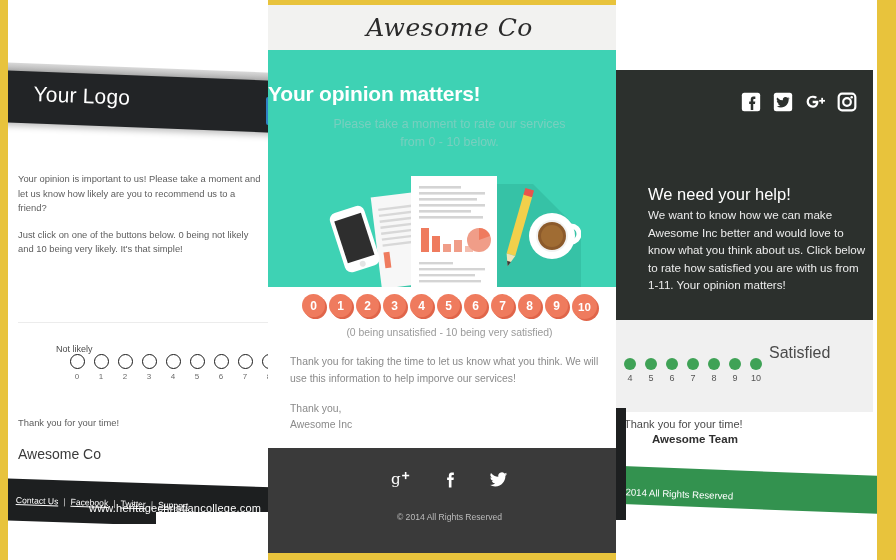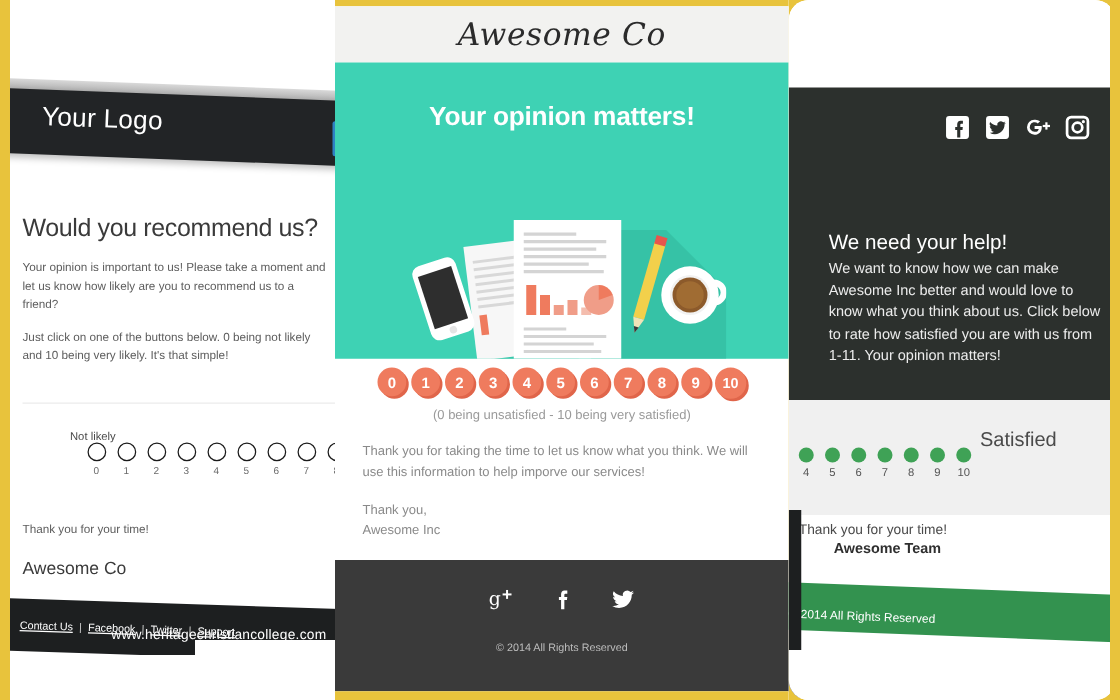--- a/index.html
+++ b/index.html
@@ -88,21 +88,21 @@
     display:flex;align-items:center;justify-content:center;
   }
   .c-logo{
     font-family:"DejaVu Serif", serif;font-style:italic;font-size:25px;color:#2b2b2b;
     letter-spacing:.5px;
   }
   .c-hero{
     position:absolute;left:0;top:50px;width:363px;height:237px;background:#3ed2b4;
   }
   .c-hero-h1{
-    margin:0;padding-top:32px;text-align:center;color:#ffffff;font-size:21px;
+    margin:0;padding-top:32px;color:#ffffff;font-size:21px;
     font-weight:bold;letter-spacing:-.2px;
   }
   .c-hero-p{
     margin:10px auto 0 auto;text-align:center;color:#78cfbf;font-size:12.4px;
     line-height:1.45;width:290px;
   }
   .illus{position:absolute;left:55px;top:120px;width:258px;height:117px;}
   .c-rating{position:absolute;left:0;top:294px;width:363px;}
   .pill-row{display:flex;justify-content:center;gap:4px;}
   .pill{
@@ -126,22 +126,22 @@
   }
   .c-social .si{color:#fff;font-size:19px;line-height:1;}
   .c-copy{text-align:center;color:#bdbdbd;font-size:8.6px;margin-top:20px;}
   .c-links{text-align:center;font-size:8.6px;margin-top:5px;}
   .c-links a{color:#4fb3a0;text-decoration:none;}
   .c-links .sep{color:#8a8a8a;padding:0 3px;}
   .c-bottombar{position:absolute;left:0;top:553px;width:363px;height:7px;background:#e8c33c;}
 
   
   .right-panel{
-    position:absolute;left:631px;top:0;width:261px;height:560px;
-    background:#ffffff;overflow:hidden;border-radius:16px;
+    position:absolute;left:616px;top:0;width:261px;height:560px;
+    background:#ffffff;overflow:hidden;
   }
   .r-white-top{position:absolute;left:0;top:0;width:257px;height:70px;background:#fff;}
   .r-dark{position:absolute;left:0;top:70px;width:257px;height:250px;background:#2c302d;}
   .r-social{position:absolute;right:20px;top:92px;display:flex;gap:12px;}
   .r-social .si{color:#fff;font-size:20px;line-height:1;}
   .r-h1{
     position:absolute;left:32px;top:185px;color:#ffffff;font-size:16.5px;
     margin:0;font-weight:normal;
   }
   .r-p{
@@ -177,21 +177,20 @@
 <div class="stage">
 
   <div class="left-panel">
     <div class="left-white-top"></div>
     <div class="logo-band-shade"></div>
     <div class="logo-band"></div>
     <div class="logo-text">Your Logo</div>
     <div class="blue-chip"></div>
 
     <div class="left-body">
-      <h1 class="left-h1">Would you recommend us?</h1>
       <p class="left-p">Your opinion is important to us! Please take a moment and let us know how likely are you to recommend us to a friend?</p>
       <p class="left-p">Just click on one of the buttons below. 0 being not likely and 10 being very likely. It's that simple!</p>
     </div>
 
     <div class="left-rule"></div>
     <div class="notlikely">Not likely</div>
     <div class="circ-row" id="left-circles">
         <div class="circ-item" style="left: 0px;">
           <div class="circ-o"></div>
           <span class="circ-n">0</span>
@@ -241,20 +240,24 @@
   </div>
 
   <div class="center-panel">
     <div class="c-topbar"></div>
     <div class="c-header">
       <div class="c-logo">Awesome Co</div>
     </div>
 
     <div class="c-hero">
       <h1 class="c-hero-h1">Your opinion matters!</h1>
+      <p class="c-hero-p">
+        <span>Please take a moment to rate our services</span><br>
+        <span>from 0 - 10 below.</span>
+      </p>
       <svg class="illus" viewBox="0 0 258 117">
 
         <path d="M95 14 L210 14 L258 62 L258 117 L150 117 Z" fill="#35bfa3" opacity=".85"></path>
         <path d="M60 55 L95 55 L140 100 L140 117 L70 117 Z" fill="#35bfa3" opacity=".6"></path>
 
         <g transform="rotate(-7 95 60)">
           <rect x="52" y="22" width="72" height="92" fill="#f7f7f7"></rect>
           <g fill="#d8d8d8">
             <rect x="58" y="34" width="40" height="2.4"></rect>
               <rect x="58" y="40" width="52" height="2.4"></rect>

